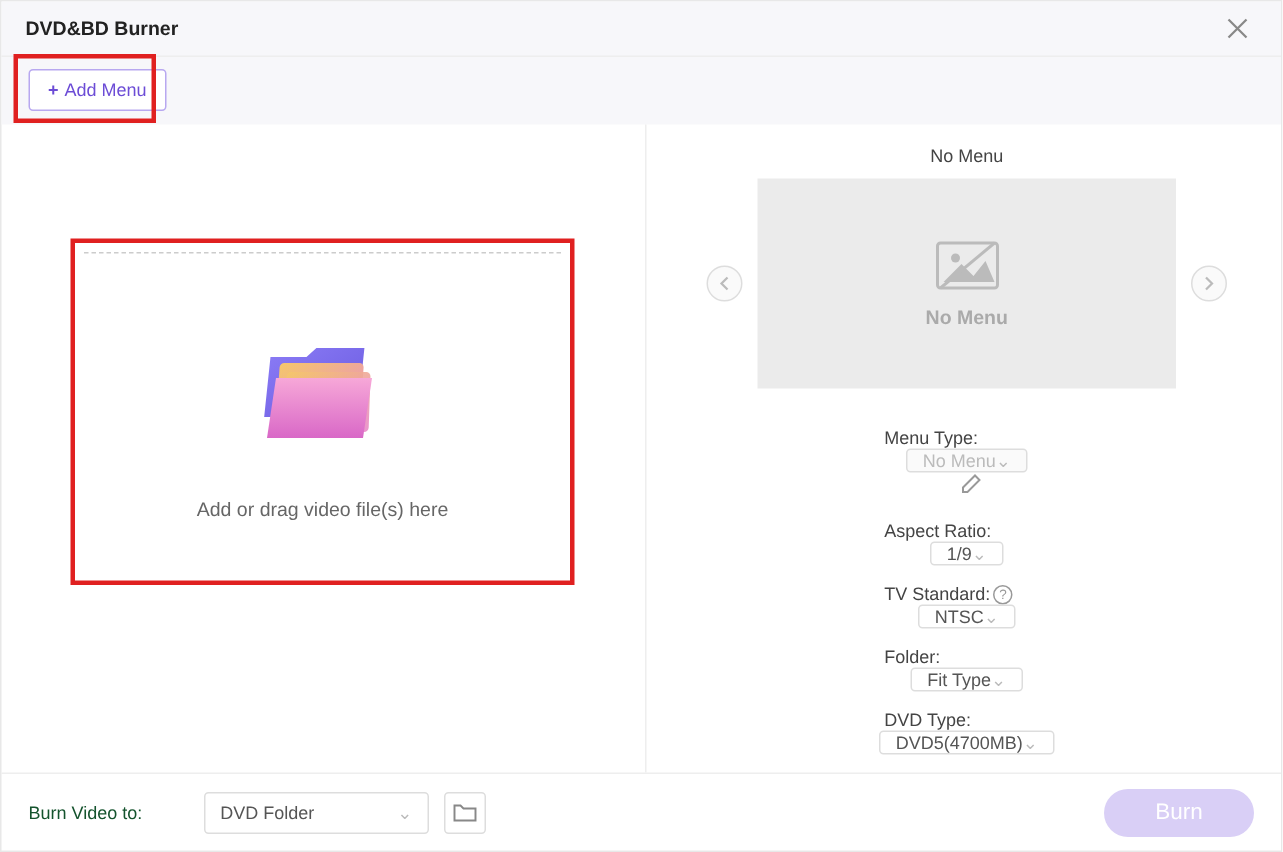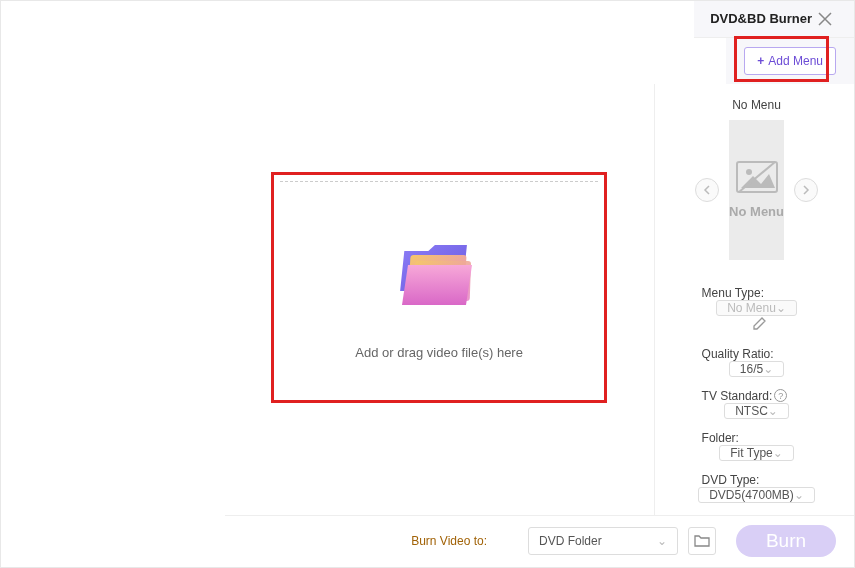--- a/index.html
+++ b/index.html
@@ -1,33 +1,33 @@
 <!DOCTYPE html>
 <html><head>
 <meta charset="utf-8">
 <style>
 * { box-sizing: border-box; margin: 0; padding: 0; font-family: -apple-system, BlinkMacSystemFont, "Segoe UI", Arial, sans-serif; }
 body { width: 855px; height: 568px; background: #fff; overflow: hidden; }
 
-.app-container { width: 855px; height: 568px; display: flex; flex-direction: column; border: 1px solid #e8e8e8; align-items: flex-end; }
+.app-container { width: 855px; height: 568px; display: flex; flex-direction: column; border: 1px solid #e8e8e8; }
 
 .title-bar { height: 40px; background: #f7f7fa; display: flex; align-items: center; padding: 0 16px; border-bottom: 1px solid #eee; }
 .title-text { font-weight: 600; font-size: 13px; color: #222; }
 .title-spacer { flex: 1; }
 .close-btn { width: 26px; height: 26px; display: flex; align-items: center; justify-content: center; color: #888; cursor: pointer; font-size: 18px; }
 
 .toolbar-row { height: 50px; background: #f7f7fa; display: flex; align-items: center; padding: 0 18px; position: relative; }
 .add-video-btn { border: 1px solid #b8a8f0; color: #6c4cd6; background: #fff; padding: 6px 12px; font-size: 12px; border-radius: 3px; cursor: pointer; display: flex; align-items: center; gap: 4px; }
 .add-video-btn .plus { font-weight: 600; }
 .highlight-add { position: absolute; left: 8px; top: -2px; width: 95px; height: 46px; border: 3px solid #e02020; pointer-events: none; }
 
 .main-area { flex: 1; display: flex; border-bottom: 1px solid #eee; }
 
 .left-panel { width: 430px; border-right: 1px solid #eee; position: relative; padding: 10px; }
-.drop-zone-wrap { position: absolute; left: 46px; top: 88px; width: 336px; height: 231px; border: 3px solid #e02020; }
+.drop-zone-wrap { position: absolute; left: 46px; top: 76px; width: 336px; height: 231px; border: 3px solid #e02020; }
 .drop-zone-inner { position: absolute; left: 0; top: 0; right: 0; bottom: 0; }
 .dashed-line { position: absolute; left: 6px; right: 6px; top: 6px; border-top: 1px dashed #ccc; }
 .folder-icon { width: 90px; height: 80px; margin: 60px auto 0; position: relative; }
 .drop-text { text-align: center; color: #666; font-size: 13px; margin-top: 30px; }
 
 .right-panel { flex: 1; padding: 14px 36px 0 40px; }
 .no-menu-title { text-align: center; font-size: 12px; color: #444; margin-bottom: 8px; }
 .menu-preview-row { display: flex; align-items: center; gap: 10px; }
 .nav-arrow { width: 24px; height: 24px; border-radius: 50%; border: 1px solid #ddd; background: #fafafa; display: flex; align-items: center; justify-content: center; color: #bbb; font-size: 12px; cursor: pointer; }
 .menu-preview { flex: 1; height: 140px; background: #ebebeb; display: flex; flex-direction: column; align-items: center; justify-content: center; gap: 10px; }
@@ -36,26 +36,26 @@
 .settings { margin-top: 26px; }
 .setting-row { display: flex; align-items: center; margin-bottom: 12px; flex-direction: column; }
 .setting-label { width: 110px; font-size: 12px; color: #444; display: flex; align-items: center; gap: 2px; }
 .help-icon { width: 13px; height: 13px; border: 1px solid #999; border-radius: 50%; display: inline-flex; align-items: center; justify-content: center; font-size: 9px; color: #999; }
 .select { flex: 1; height: 28px; border: 1px solid #ddd; border-radius: 3px; background: #fff; display: flex; align-items: center; padding: 0 10px; font-size: 12px; color: #555; cursor: pointer; position: relative; }
 .select.disabled { color: #bbb; background: #fafafa; }
 .select .chevron { margin-left: auto; color: #bbb; }
 .edit-icon { width: 18px; margin-left: 8px; color: #999; cursor: pointer; }
 
 .footer { height: 56px; display: flex; align-items: center; padding: 0 18px; gap: 10px; }
-.footer-label { font-size: 12px; color: #a16207; }
+.footer-label { font-size: 12px; color: #14532d; }
 .footer-select { width: 150px; height: 28px; border: 1px solid #ddd; border-radius: 3px; display: flex; align-items: center; padding: 0 10px; font-size: 12px; color: #555; cursor: pointer; margin-left: 31px; }
 .footer-select .chevron { margin-left: auto; color: #bbb; }
 .folder-pick { width: 28px; height: 28px; border: 1px solid #ddd; border-radius: 3px; display: flex; align-items: center; justify-content: center; color: #888; cursor: pointer; }
 .footer-spacer { flex: 1; }
-.burn-btn { width: 100px; height: 32px; border-radius: 16px; background: #d9cff6; color: #fff; font-size: 19px; border: none; cursor: pointer; }
+.burn-btn { width: 100px; height: 32px; border-radius: 16px; background: #d9cff6; color: #fff; font-size: 15px; border: none; cursor: pointer; }
 </style>
 </head>
 <body>
 
 <div class="app-container">
 
   <div class="title-bar">
     <span class="title-text">DVD&amp;BD Burner</span>
     <div class="title-spacer"></div>
     <div class="close-btn">
@@ -139,23 +139,23 @@
             <span class="chevron">⌄</span>
           </div>
           <span class="edit-icon">
             <svg width="15" height="15" viewBox="0 0 15 15">
                 <path d="M2 13 L2 10 L10 2 L13 5 L5 13 Z M2 13 L5 13" stroke="#999" stroke-width="1.3" fill="none"></path>
               </svg>
           </span>
         </div>
 
         <div class="setting-row">
-          <div class="setting-label">Quality Ratio:</div>
-          <div class="select">
-            <span>16/5</span>
+          <div class="setting-label">Aspect Ratio:</div>
+          <div class="select">
+            <span>1/9</span>
             <span class="chevron">⌄</span>
           </div>
         </div>
 
         <div class="setting-row">
           <div class="setting-label">
             <span>TV Standard:</span>
             <span class="help-icon">?</span>
           </div>
           <div class="select">

